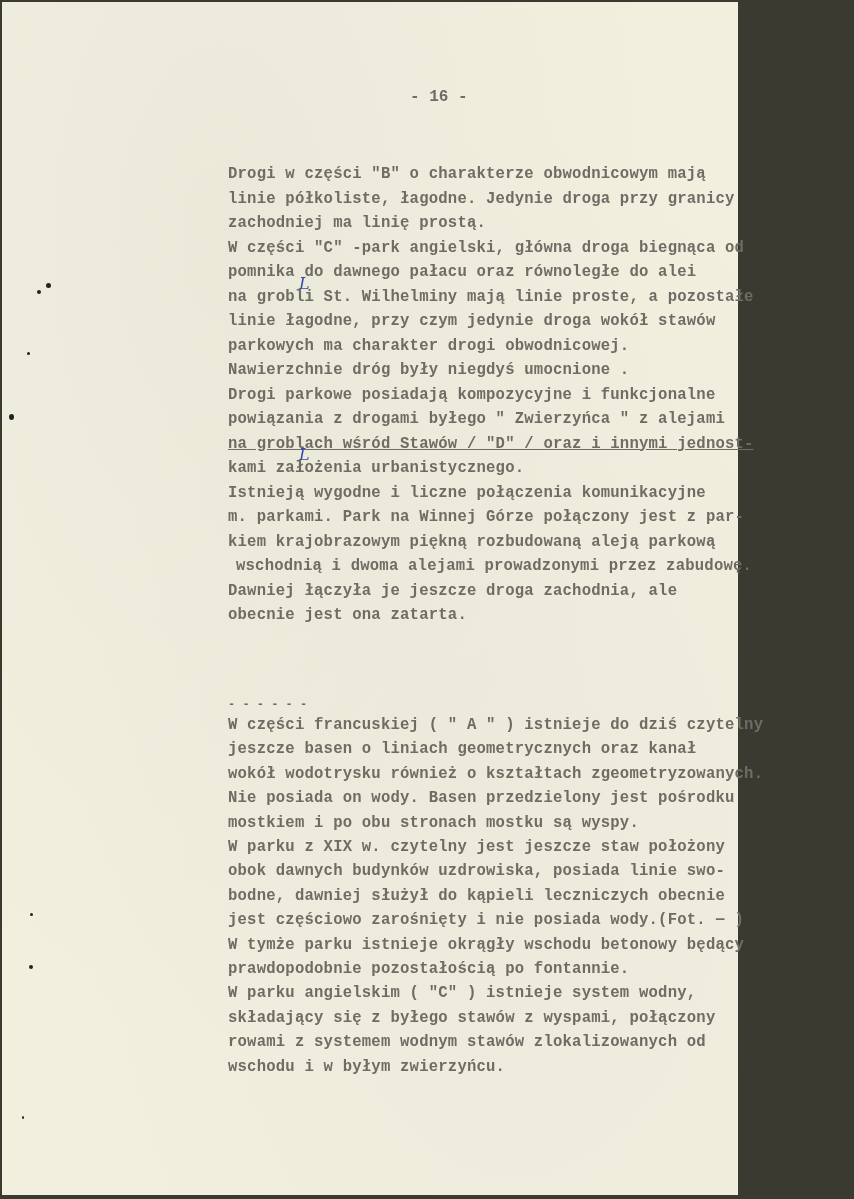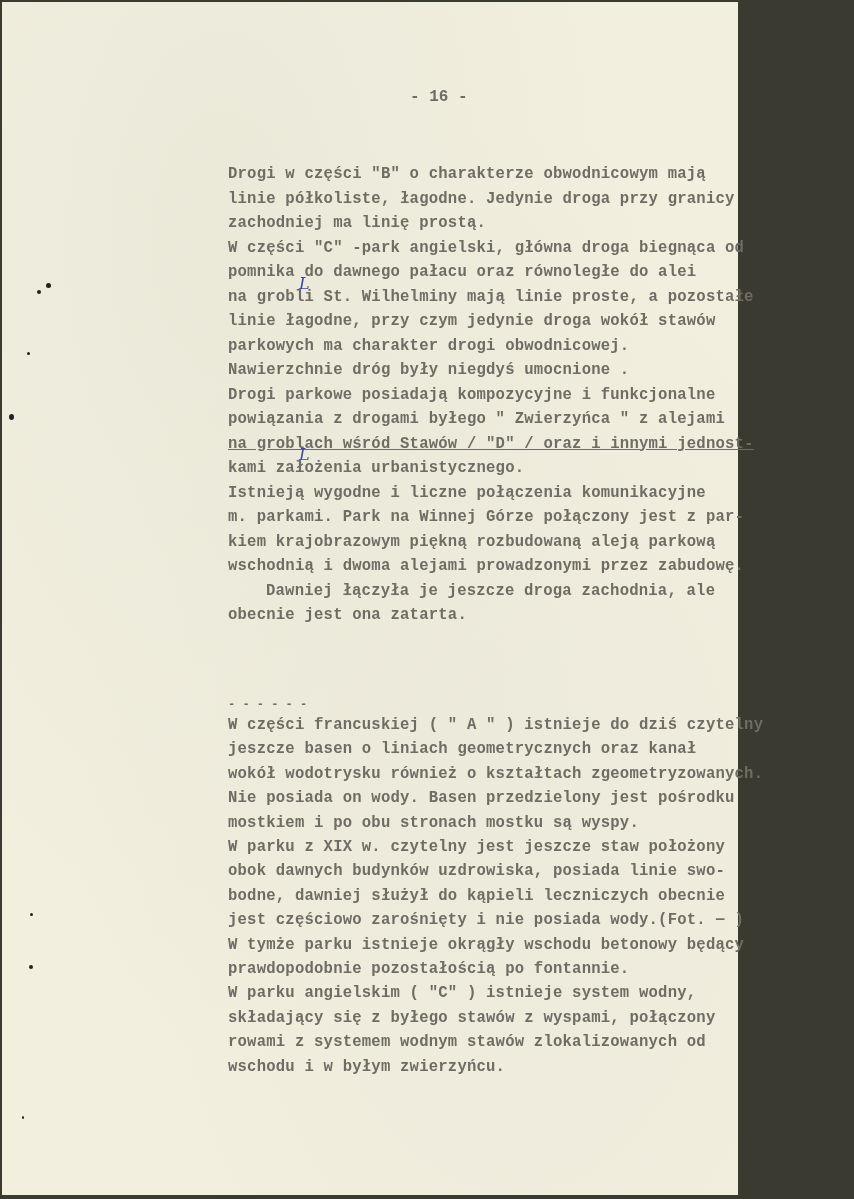--- a/index.html
+++ b/index.html
@@ -55,22 +55,22 @@
       <div class="typed line" style="top: 310px;">linie łagodne, przy czym jedynie droga wokół stawów</div>
       <div class="typed line" style="top: 334.5px;">parkowych ma charakter drogi obwodnicowej.</div>
       <div class="typed line" style="top: 359px;">Nawierzchnie dróg były niegdyś umocnione .</div>
       <div class="typed line" style="top: 383.5px;">Drogi parkowe posiadają kompozycyjne i funkcjonalne</div>
       <div class="typed line" style="top: 408px;">powiązania z drogami byłego " Zwierzyńca " z alejami</div>
       <div class="typed line" style="top: 432.5px; text-decoration: underline;">na groblach wśród Stawów / "D" / oraz i innymi jednost-</div>
       <div class="typed line" style="top: 457px;">kami założenia urbanistycznego.</div>
       <div class="typed line" style="top: 481.5px;">Istnieją wygodne i liczne połączenia komunikacyjne</div>
       <div class="typed line" style="top: 506px;">m. parkami. Park na Winnej Górze połączony jest z par-</div>
       <div class="typed line" style="top: 530.5px;">kiem krajobrazowym piękną rozbudowaną aleją parkową</div>
-      <div class="typed line" style="top: 555px;">wschodnią i dwoma alejami prowadzonymi przez zabudowę.</div>
-      <div class="typed line" style="top: 579.5px; margin-left: 38px;">Dawniej łączyła je jeszcze droga zachodnia, ale</div>
+      <div class="typed line" style="top: 555px; margin-left: 8px;">wschodnią i dwoma alejami prowadzonymi przez zabudowę.</div>
+      <div class="typed line" style="top: 579.5px;">Dawniej łączyła je jeszcze droga zachodnia, ale</div>
       <div class="typed line" style="top: 604px;">obecnie jest ona zatarta.</div>
     </div>
 
   <div class="underline-dashes" style="top:696px;">- - - - - -</div>
 
   <div id="water">
       <div class="typed line" style="top: 714px;">W części francuskiej ( " A " ) istnieje do dziś czytelny</div>
       <div class="typed line" style="top: 738.4px;">jeszcze basen o liniach geometrycznych oraz kanał</div>
       <div class="typed line" style="top: 762.8px;">wokół wodotrysku również o kształtach zgeometryzowanych.</div>
       <div class="typed line" style="top: 787.2px;">Nie posiada on wody. Basen przedzielony jest pośrodku</div>

